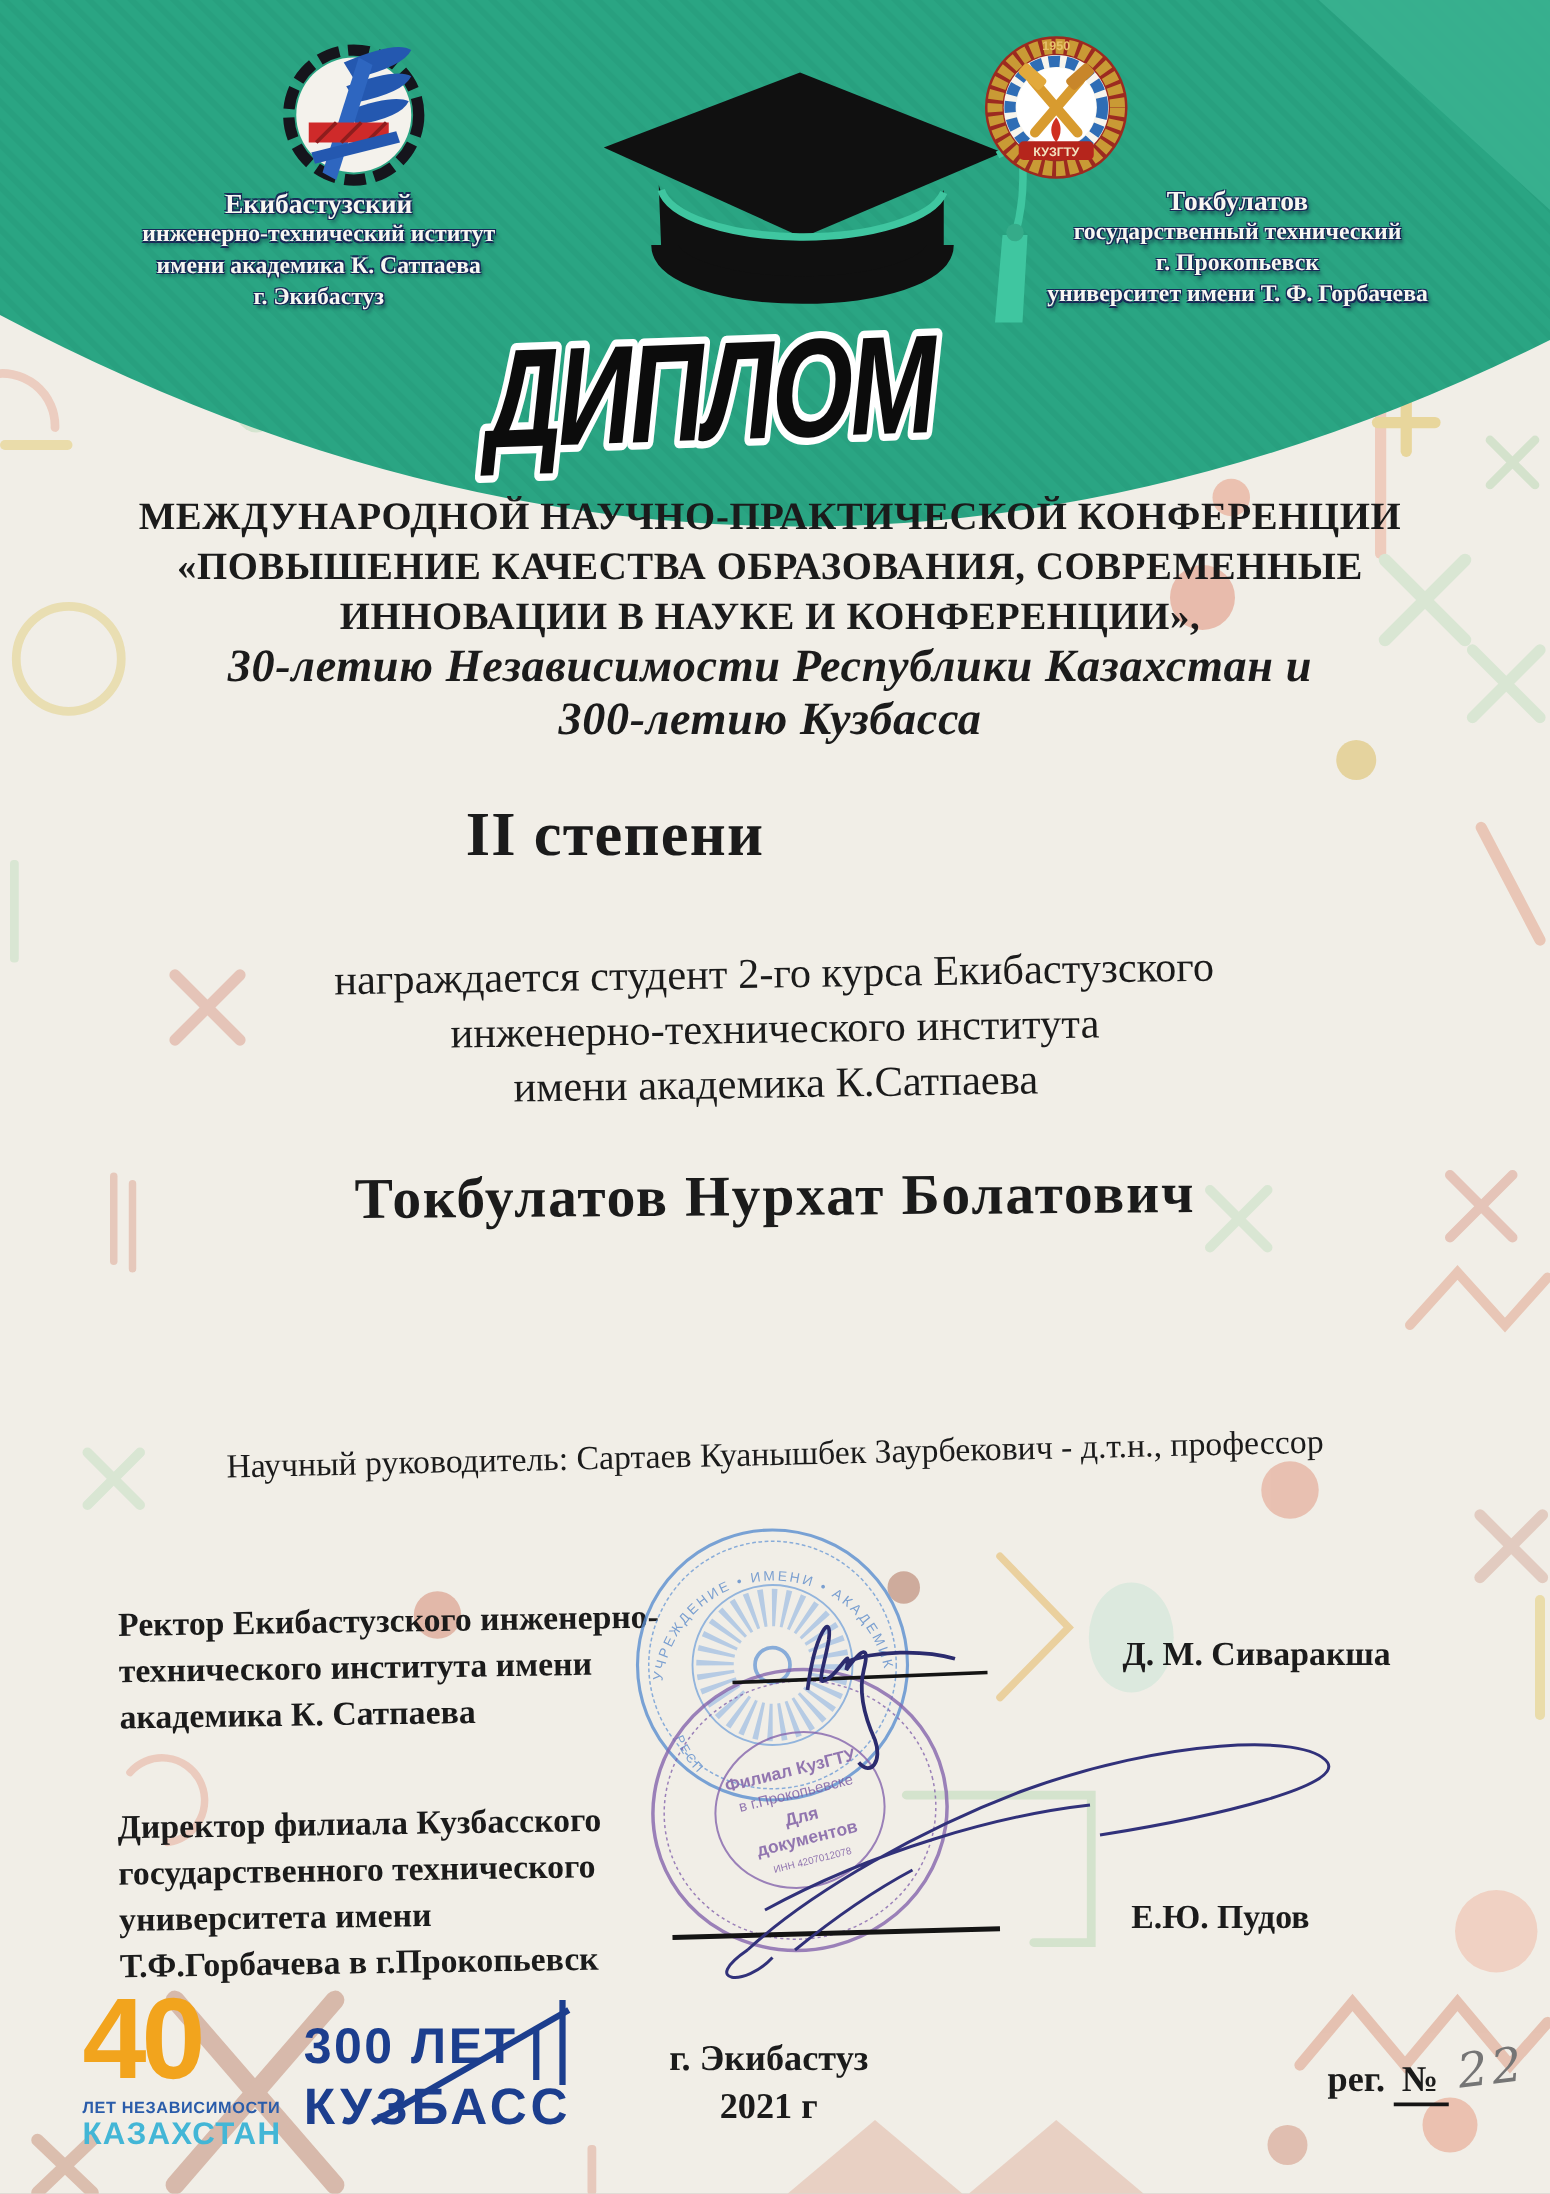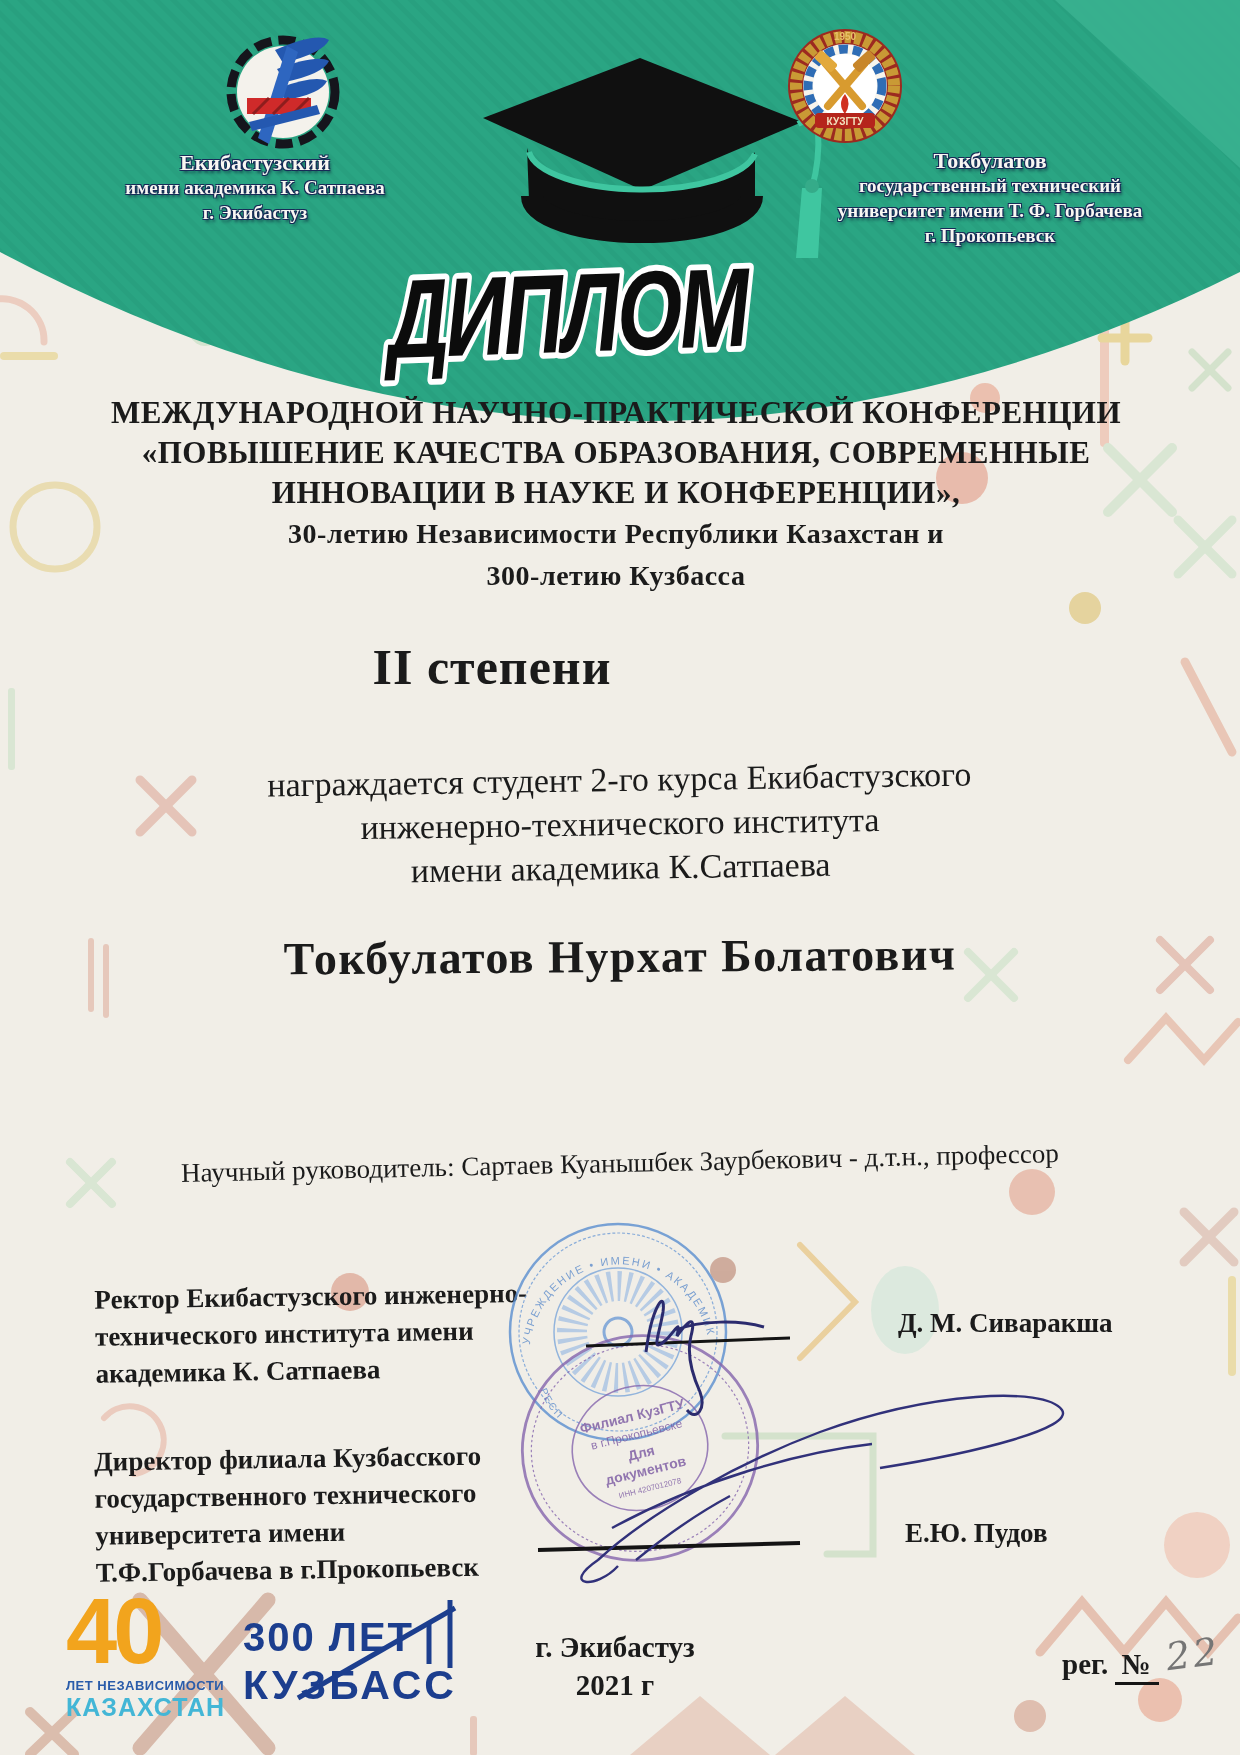--- a/index.html
+++ b/index.html
@@ -17,21 +17,21 @@
     text-shadow:1px 1px 0 #182a57,-1px -1px 0 #182a57,1px -1px 0 #182a57,-1px 1px 0 #182a57,2px 3px 3px rgba(10,20,50,.55);
   }
   .inst div:first-child{font-size:22px;}
   .inst div{font-size:19px;}
   
   .conf{
     position:absolute;left:36px;top:393px;width:1160px;text-align:center;
     font-weight:bold;font-size:31px;line-height:40px;letter-spacing:.5px;
   }
   .conf .sm{font-size:29px;padding-top:3px;}
-  .conf .it{font-size:28px;line-height:42px;}
+  .conf .it{font-style:italic;font-size:37px;line-height:42px;}
   .degree{
     position:absolute;left:0;top:638px;width:984px;text-align:center;
     font-weight:bold;font-size:50px;letter-spacing:1px;
   }
   .award{
     position:absolute;left:40px;top:758px;width:1160px;text-align:center;
     font-size:34px;line-height:44px;transform:rotate(-0.9deg);
   }
   .recipient{
     position:absolute;left:20px;top:930px;width:1200px;text-align:center;
@@ -199,28 +199,29 @@
       <rect x="-30" y="27" width="60" height="15" rx="4" fill="#b5251c"></rect>
       <text y="38.5" text-anchor="middle" font-family="Liberation Sans, sans-serif" font-size="10" font-weight="bold" fill="#f3e3c0">КУЗГТУ</text>
       <text y="-46" text-anchor="middle" font-family="Liberation Sans, sans-serif" font-size="10" font-weight="bold" fill="#e9c26a">1950</text>
     </g>
 
     <text transform="translate(565,352) rotate(-2) skewX(-8) scale(0.98,1.3)" text-anchor="middle" font-family="Liberation Sans, sans-serif" font-weight="bold" font-size="86" letter-spacing="-3" fill="#0c0c0c" stroke="#ffffff" stroke-width="9" stroke-linejoin="round" paint-order="stroke">ДИПЛОМ</text>
   </svg>
 
   <div class="inst" style="left:80px;top:150px;width:350px;">
     <div>Екибастузский</div>
+    <div>инженерно-технический иститут</div>
     <div>имени академика К. Сатпаева</div>
     <div>г. Экибастуз</div>
   </div>
   <div class="inst" style="left:800px;top:148px;width:380px;">
     <div>Токбулатов</div>
     <div>государственный технический</div>
+    <div>г. Прокопьевск</div>
     <div>университет имени Т. Ф. Горбачева</div>
-    <div>г. Прокопьевск</div>
   </div>
 
   <div class="conf">
     <div>МЕЖДУНАРОДНОЙ НАУЧНО-ПРАКТИЧЕСКОЙ КОНФЕРЕНЦИИ</div>
     <div>«ПОВЫШЕНИЕ КАЧЕСТВА ОБРАЗОВАНИЯ, СОВРЕМЕННЫЕ</div>
     <div>ИННОВАЦИИ В НАУКЕ И КОНФЕРЕНЦИИ»,</div>
     <div class="it">30-летию Независимости Республики Казахстан и</div>
     <div class="it">300-летию Кузбасса</div>
   </div>
 

